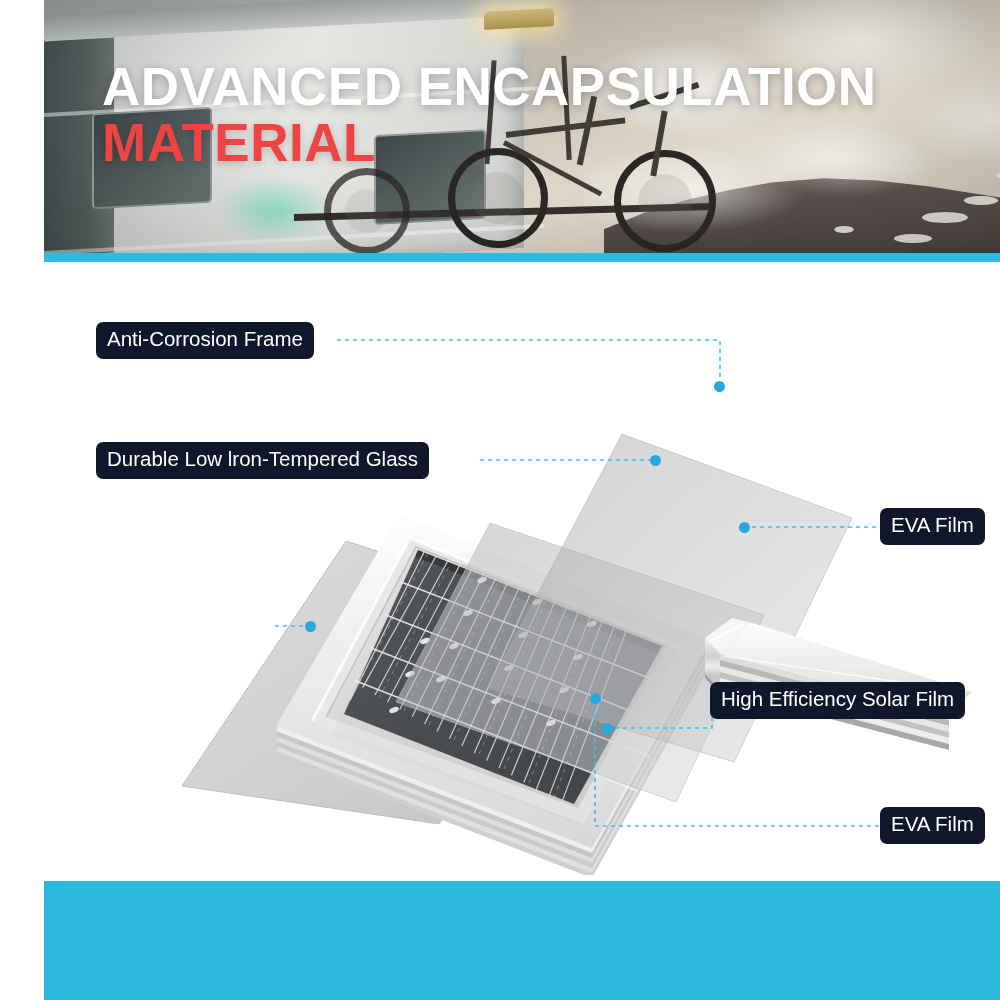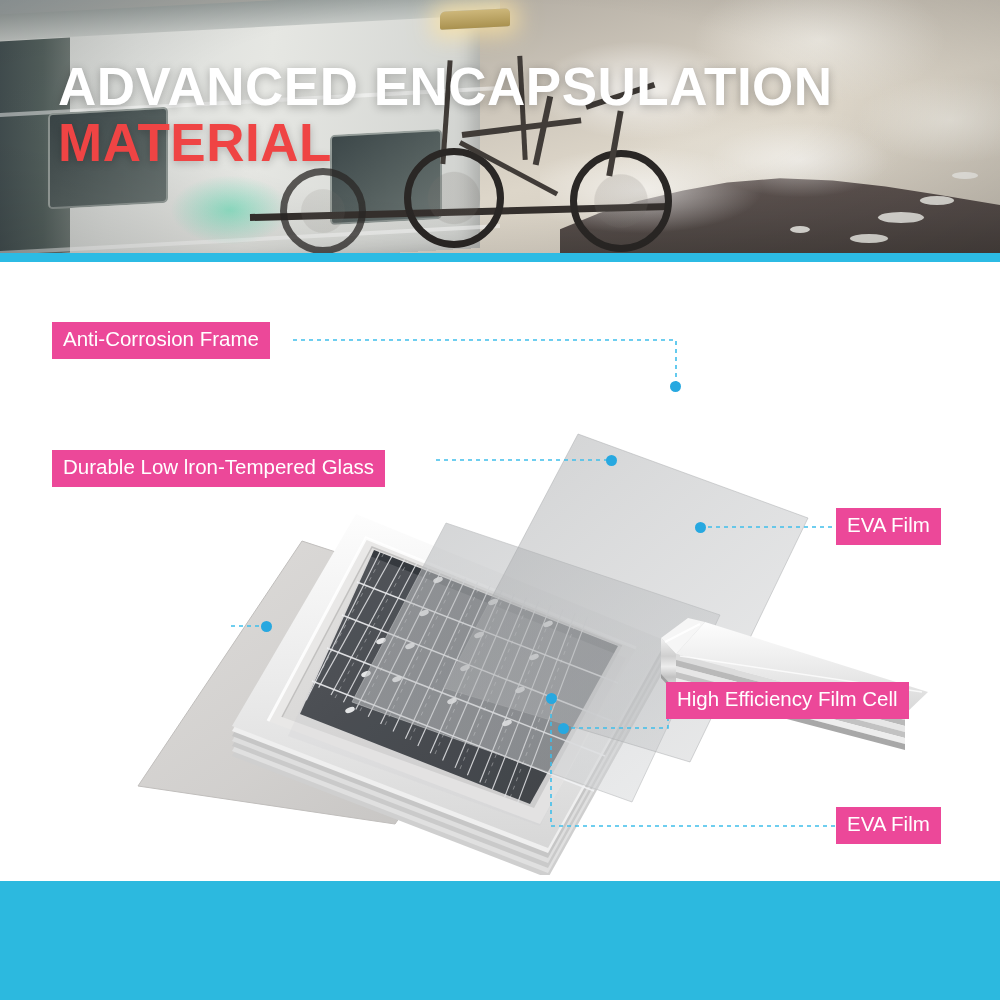--- a/index.html
+++ b/index.html
@@ -2,21 +2,21 @@
 <html><head>
 <meta charset="utf-8">
 <style>
   * { box-sizing: border-box; margin: 0; padding: 0; }
   html, body {
     width: 1000px; height: 1000px;
     background: #ffffff;
     font-family: "Liberation Sans", sans-serif;
     overflow: hidden;
   }
-  #page { position: relative; width: 836px; height: 1000px; background:#fff; }
+  #page { position: relative; width: 836px; height: 1000px; background:#fff;margin-left:44px; }
 
   
   #hero {
     position: absolute; left:0; top:0; width:1000px; height:262px;
     overflow:hidden;
   }
   
   .hero-sky {
     position:absolute; left:0; top:0; width:1000px; height:262px;
     background:
@@ -121,23 +121,23 @@
   }
   #hero-strip {
     position:absolute; left:0; top:253px; width:1000px; height:9px;
     background:#2CBBE4; z-index:7;
   }
 
   
   #diagram { position:absolute; left:0; top:262px; width:1000px; height:613px; background:#fff; overflow:hidden; }
 
   .label {
-    position:absolute; background:#ec4899; color:#ffffff;
+    position:absolute; background:#0f172a; color:#ffffff;
     font-size:20.5px; line-height:1; padding:7px 11px 9px 11px;
-    white-space:nowrap; z-index:40;
+    white-space:nowrap; z-index:40;border-radius:7px;
   }
   .dot {
     position:absolute; width:11px; height:11px; border-radius:50%;
     background:#27A8E0; z-index:38;
   }
 
   #bottom-bar {
     position:absolute; left:0; top:881px; width:1000px; height:119px;
     background:#2CB9DF;
   }
@@ -381,31 +381,31 @@
     <div class="dot" style="left:606px;top:193px;"></div>
     <div class="dot" style="left:695px;top:260px;"></div>
     <div class="dot" style="left:261px;top:359px;"></div>
     <div class="dot" style="left:558px;top:461px;"></div>
     <div class="dot" style="left:546px;top:431px;"></div>
 
     <div class="label" style="left:52px;top:60px;">
       <span>Anti-Corrosion Frame</span>
     </div>
 
-    <div class="label" style="left:52px;top:188px;">
+    <div class="label" style="left:52px;top:180px;">
       <span>Durable Low lron-Tempered Glass</span>
     </div>
 
     <div class="label" style="left:836px;top:246px;">
       <span>EVA Film</span>
     </div>
 
 
     <div class="label" style="left:666px;top:420px;">
-      <span>High Efficiency Film Cell</span>
+      <span>High Efficiency Solar Film</span>
     </div>
 
     <div class="label" style="left:836px;top:545px;">
       <span>EVA Film</span>
     </div>
 
   </div>
 
   <div id="bottom-bar">
     

